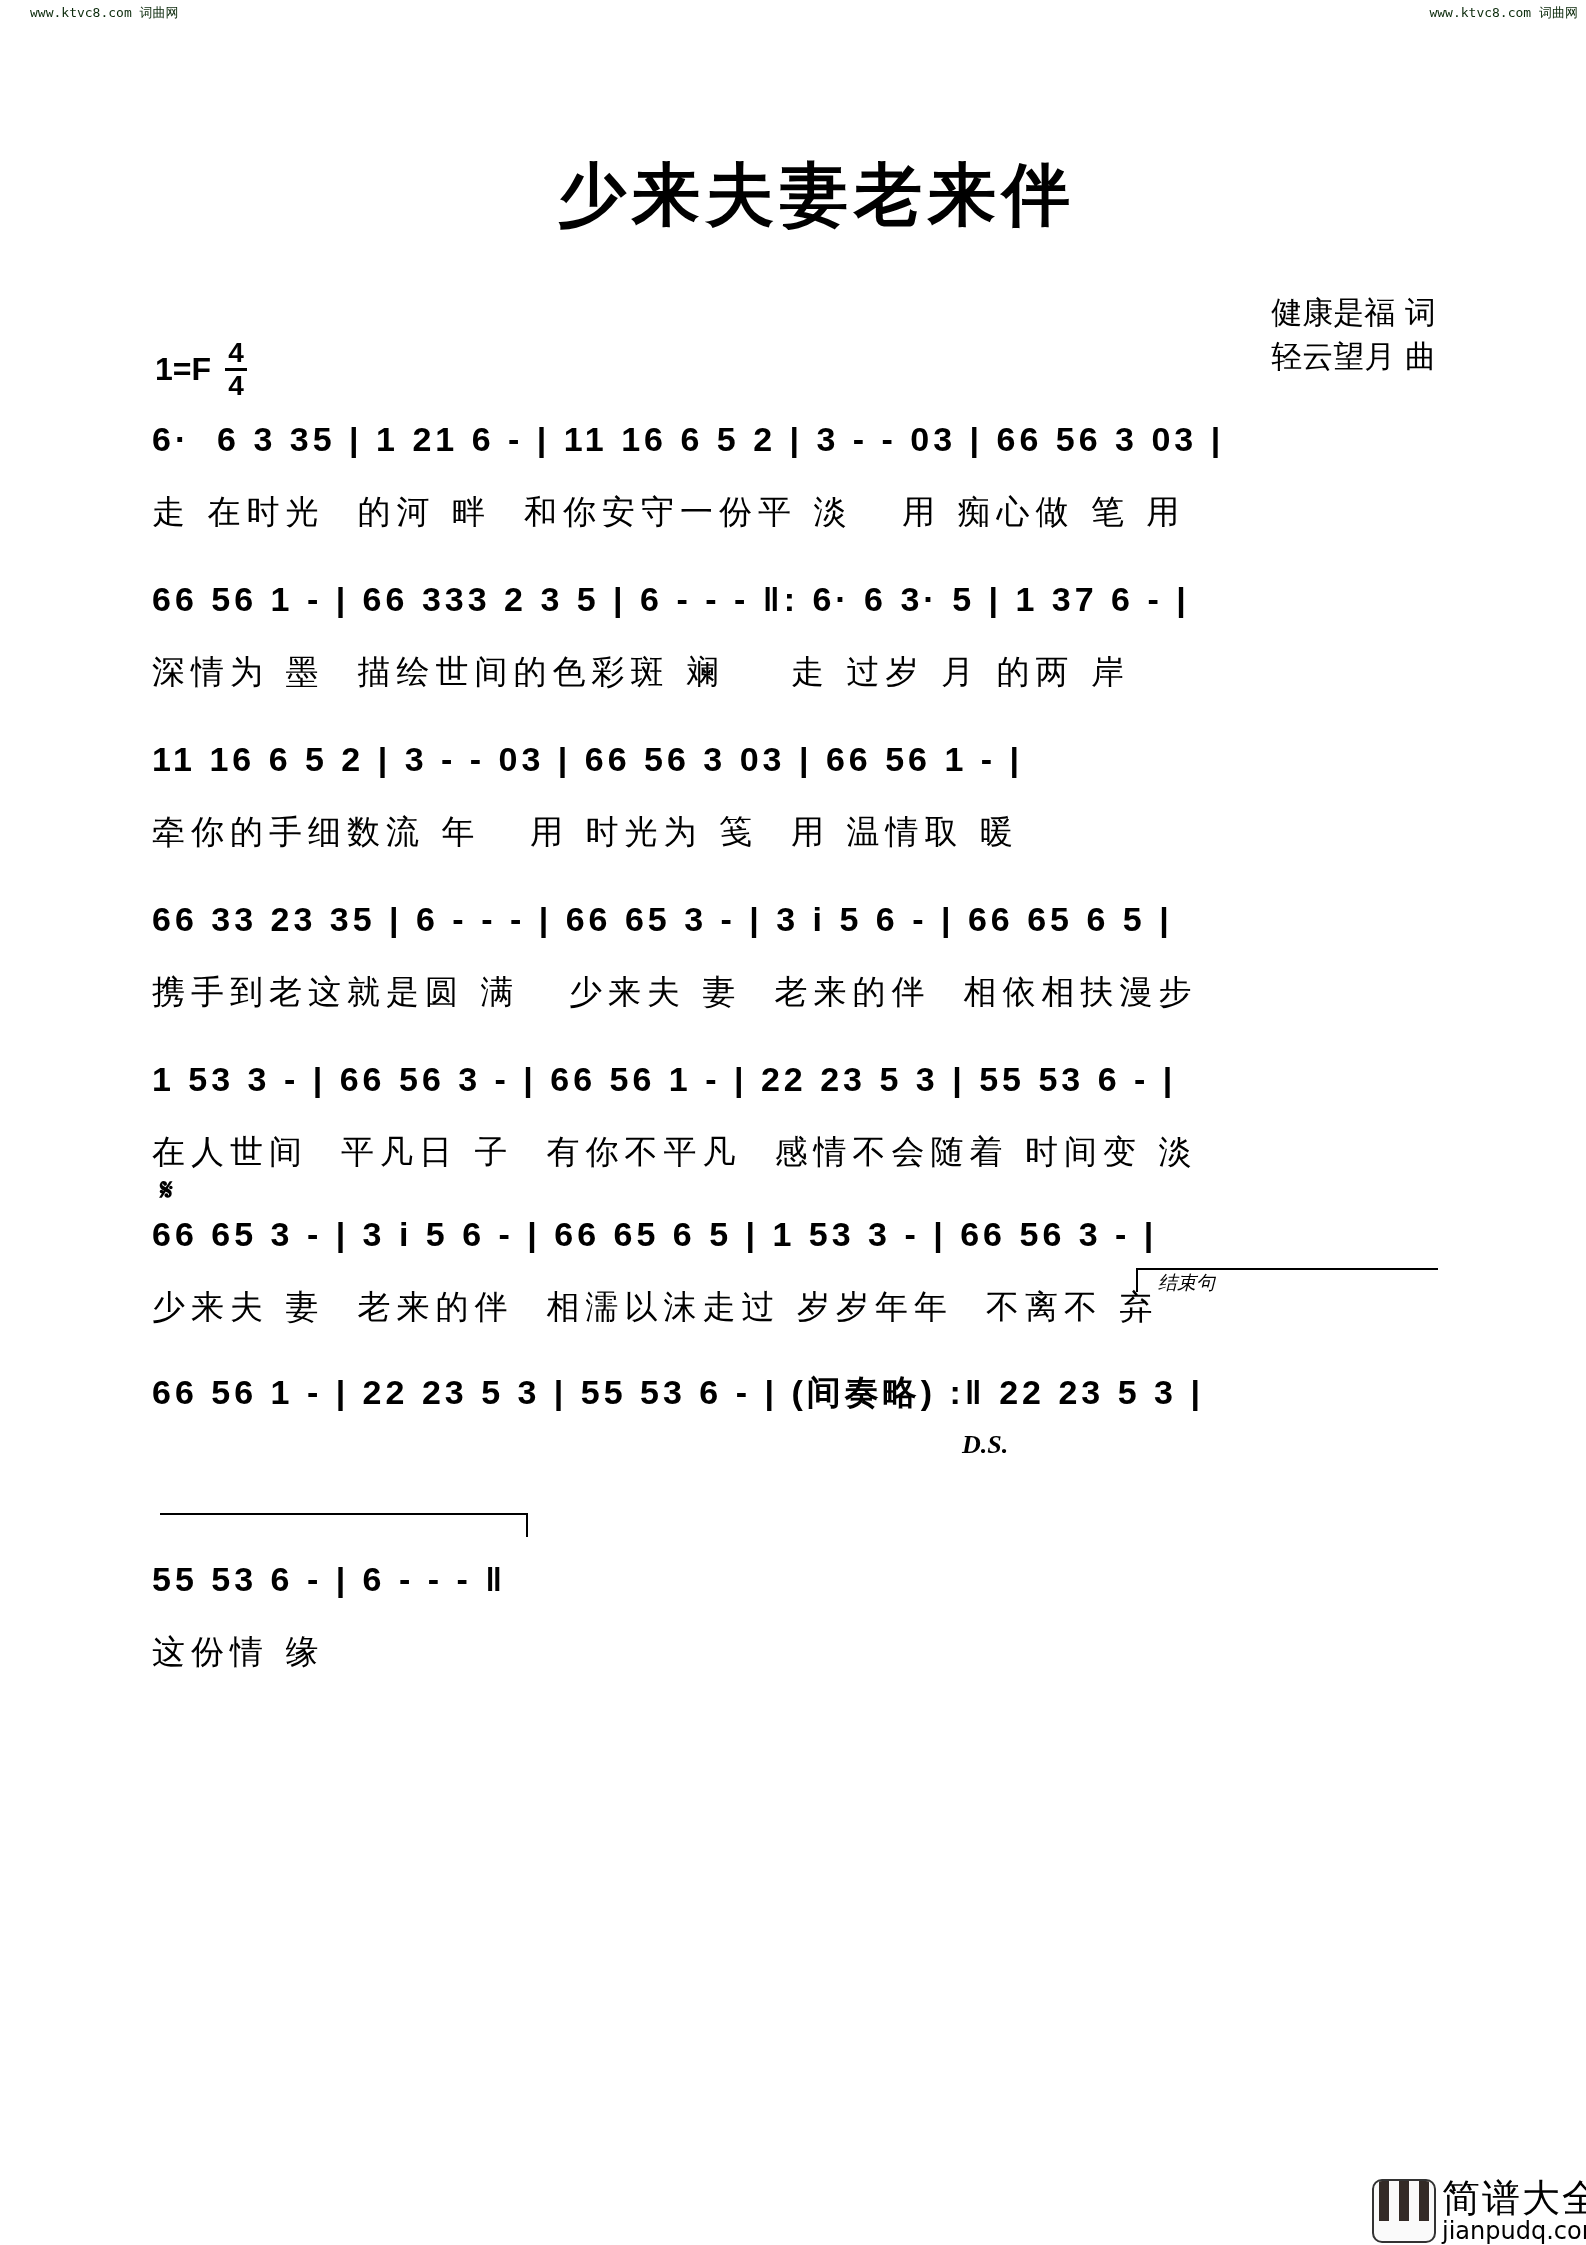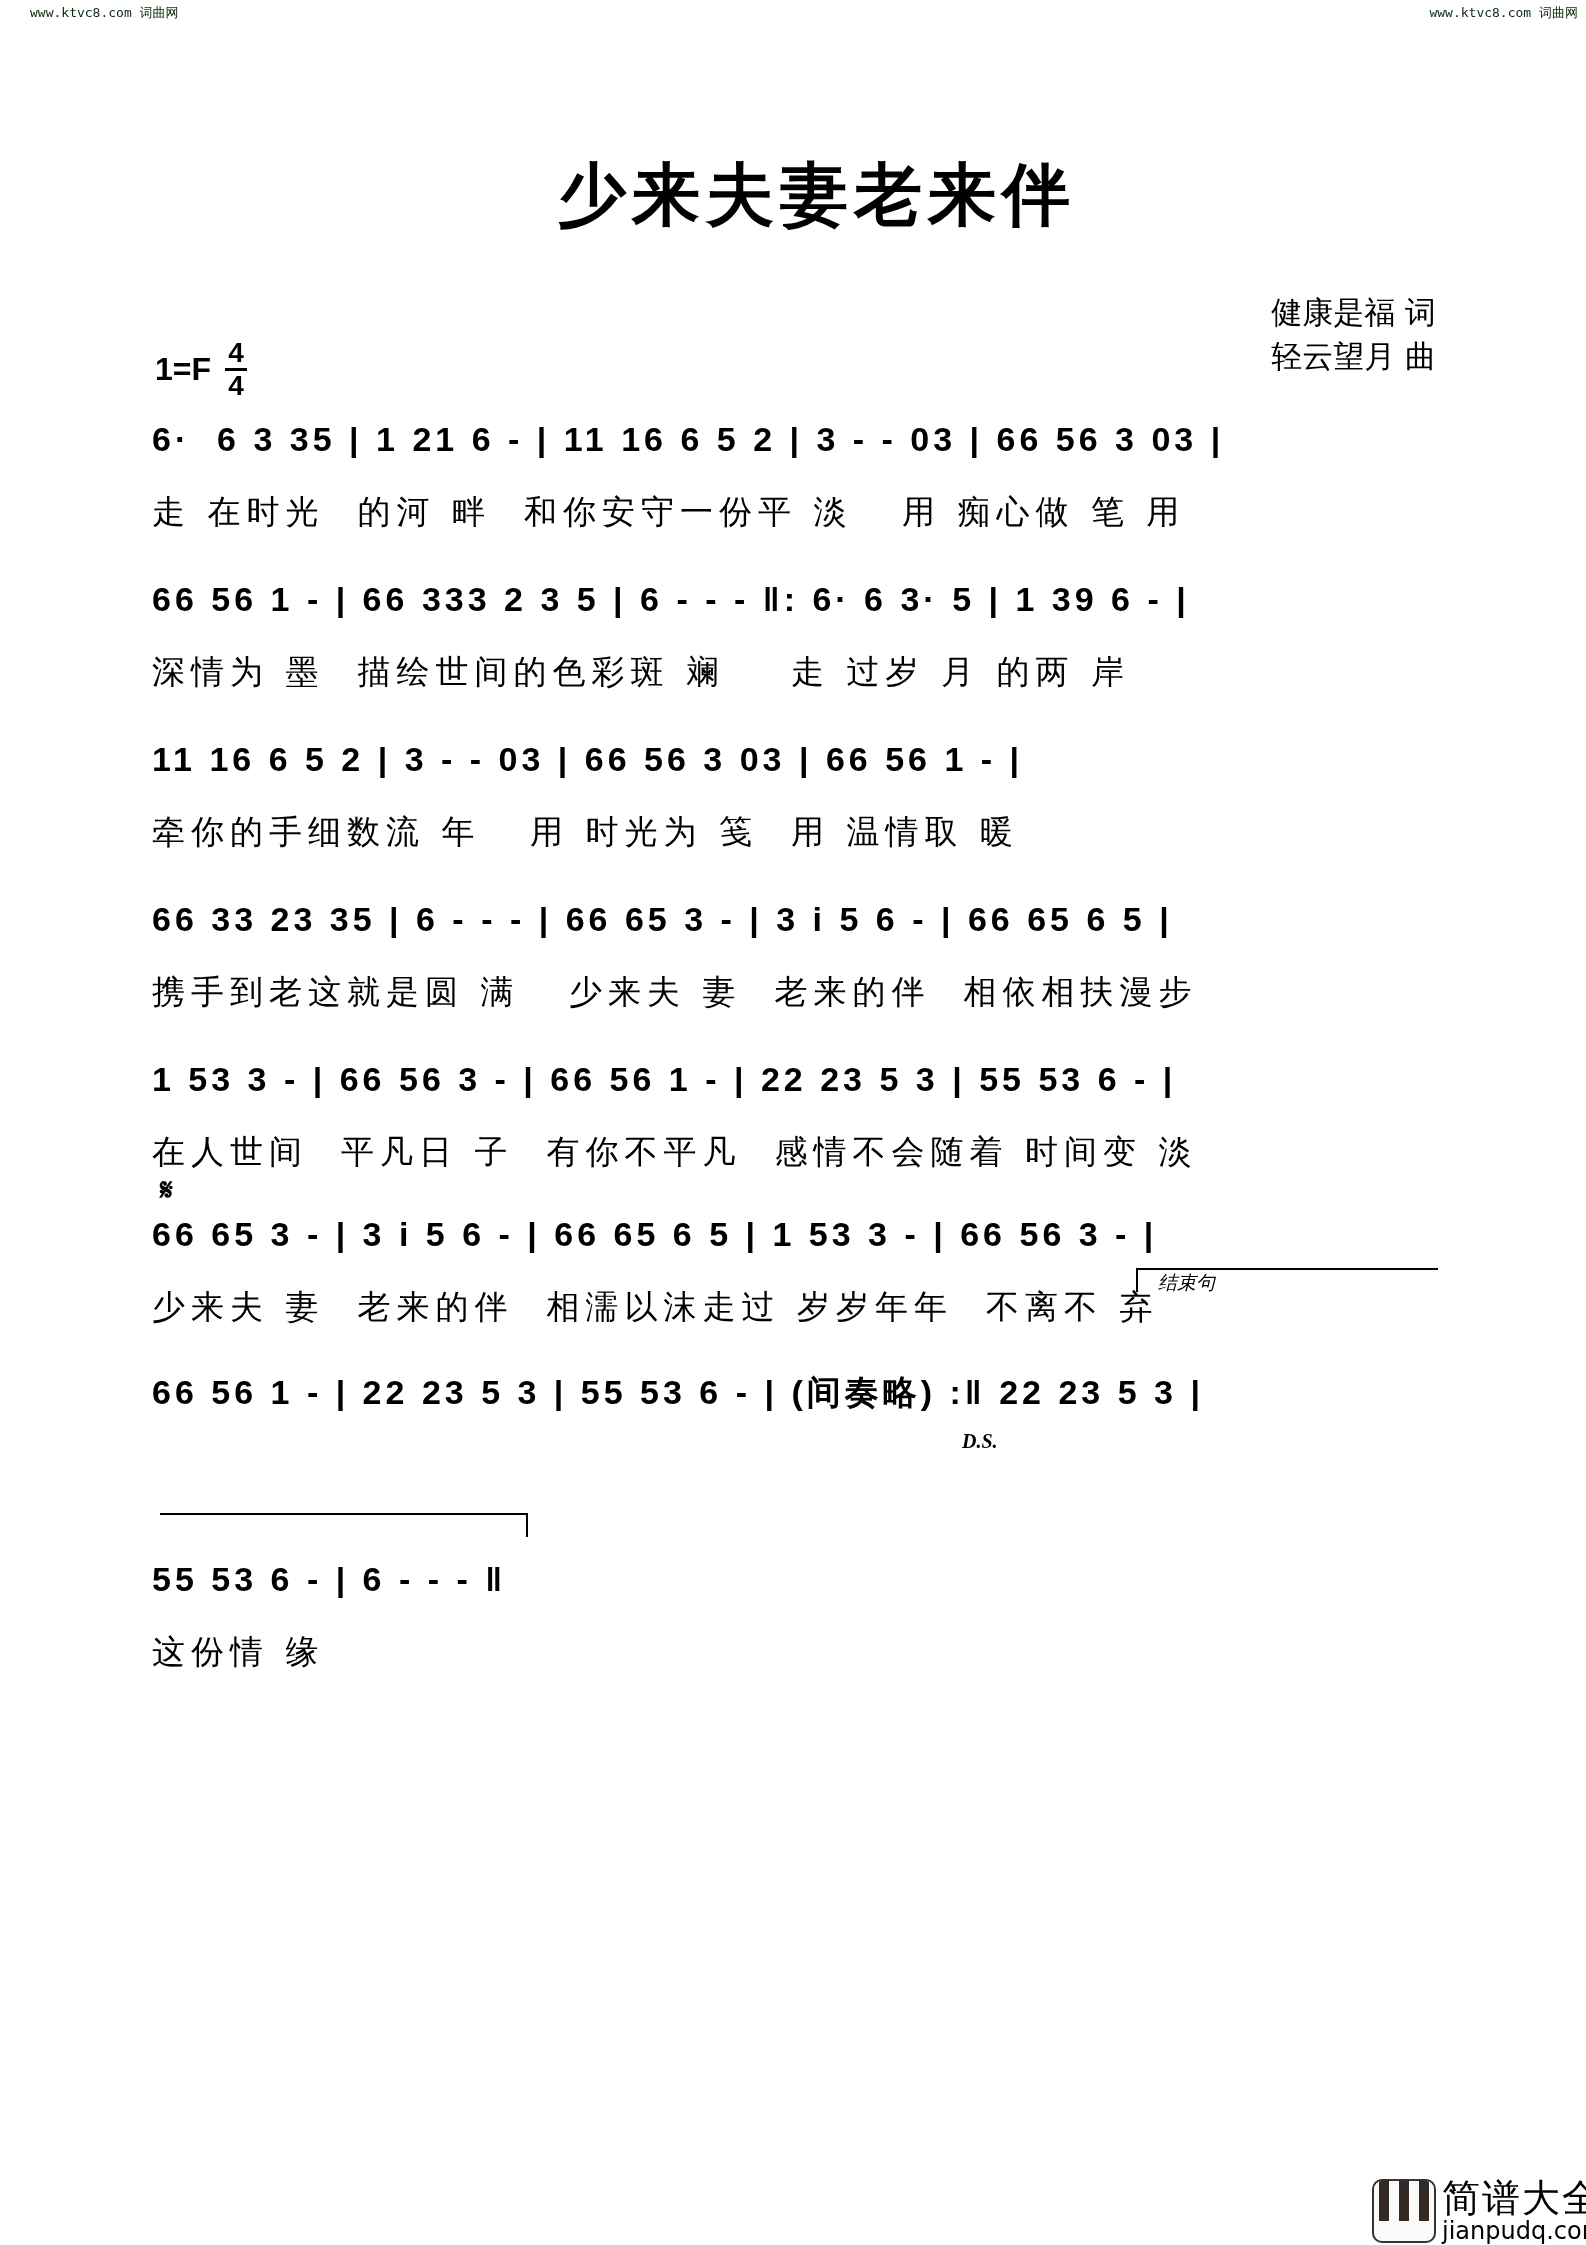--- a/index.html
+++ b/index.html
@@ -19,21 +19,21 @@
   .logo { position:absolute; left:1372px; top:2178px; display:flex; align-items:center; }
   .keys { width:60px; height:60px; border:2px solid #333; border-radius:10px; display:flex; justify-content:space-around; overflow:hidden; background:#fafafa; }
   .keys span { width:10px; height:40px; background:#332a26; }
   .logo-text { margin-left:6px; font-family:"DejaVu Sans", sans-serif; }
   .logo-cn { font-size:38px; line-height:40px; letter-spacing:2px; }
   .logo-en { font-size:24px; line-height:26px; }
   .segno { position:absolute; left:160px; top:1172px; font-size:30px; font-family:"DejaVu Serif", serif; font-weight:bold; }
   .volta { position:absolute; left:1136px; top:1268px; width:300px; height:22px; border-left:2px solid #000; border-top:2px solid #000; }
   .volta span { position:absolute; left:20px; top:0px; font-size:19px; font-style:italic; font-family:"Liberation Sans", sans-serif; }
   .volta2 { position:absolute; left:160px; top:1513px; width:366px; height:22px; border-right:2px solid #000; border-top:2px solid #000; }
-  .ds { position:absolute; left:962px; top:1430px; font-family:"Liberation Serif", serif; font-style:italic; font-weight:bold; font-size:20px; }
+  .ds { position:absolute; left:962px; top:1430px; font-family:"Liberation Serif", serif; font-style:italic; font-weight:bold; font-size:26px; }
 </style>
 </head>
 <body>
 
 <div class="wm left">www.ktvc8.com 词曲网</div>
 <div class="wm right">www.ktvc8.com 词曲网</div>
 
 <div class="title">少来夫妻老来伴</div>
 
 <div class="credits">
@@ -55,21 +55,21 @@
     <span>结束句</span>
   </div>
 <div class="volta2"></div>
 <div class="ds">D.S.</div>
 
 <div class="row" style="top:420px">
   <div class="notes n-line" style="font-family:'Liberation Sans',sans-serif;font-weight:bold;font-size:34px;white-space:pre;letter-spacing:4px;">6·  6 3 35 | 1 21 6 - | 11 16 6 5 2 | 3 - - 03 | 66 56 3 03 |</div>
   <div class="lyrics" style="white-space:pre;letter-spacing:6px;text-align:center;">走 在时光  的河 畔  和你安守一份平 淡   用 痴心做 笔 用</div>
 </div>
 <div class="row" style="top:580px">
-  <div class="notes" style="font-family:'Liberation Sans',sans-serif;font-weight:bold;font-size:34px;white-space:pre;letter-spacing:4px;">66 56 1 - | 66 333 2 3 5 | 6 - - - ‖: 6· 6 3· 5 | 1 39 6 - |</div>
+  <div class="notes" style="font-family:'Liberation Sans',sans-serif;font-weight:bold;font-size:34px;white-space:pre;letter-spacing:4px;">66 56 1 - | 66 333 2 3 5 | 6 - - - ‖: 6· 6 3· 5 | 1 37 6 - |</div>
   <div class="lyrics" style="white-space:pre;letter-spacing:6px;">深情为 墨  描绘世间的色彩斑 斓    走 过岁 月 的两 岸</div>
 </div>
 <div class="row" style="top:740px">
   <div class="notes" style="font-family:'Liberation Sans',sans-serif;font-weight:bold;font-size:34px;white-space:pre;letter-spacing:4px;">11 16 6 5 2 | 3 - - 03 | 66 56 3 03 | 66 56 1 - |</div>
   <div class="lyrics" style="white-space:pre;letter-spacing:6px;">牵你的手细数流 年   用 时光为 笺  用 温情取 暖</div>
 </div>
 <div class="row" style="top:900px">
   <div class="notes" style="font-family:'Liberation Sans',sans-serif;font-weight:bold;font-size:34px;white-space:pre;letter-spacing:4px;">66 33 23 35 | 6 - - - | 66 65 3 - | 3 i 5 6 - | 66 65 6 5 |</div>
   <div class="lyrics" style="white-space:pre;letter-spacing:6px;">携手到老这就是圆 满   少来夫 妻  老来的伴  相依相扶漫步</div>
 </div>

